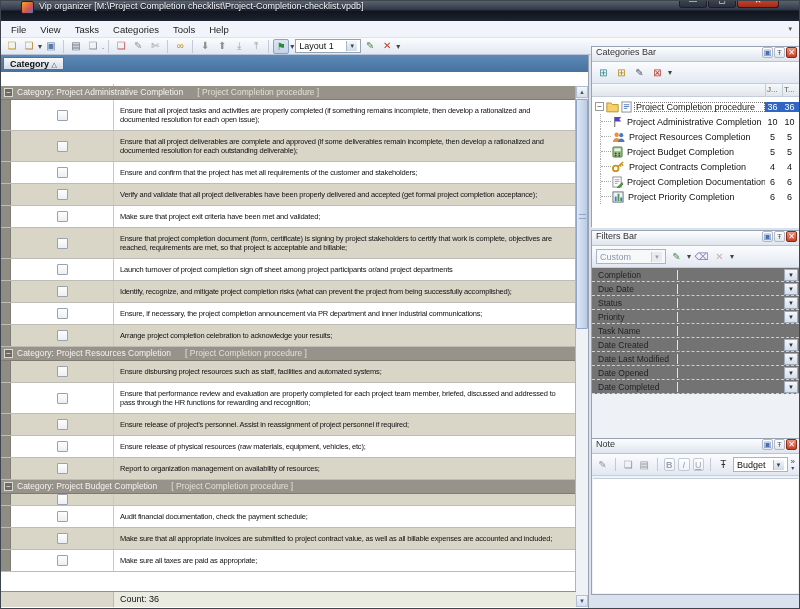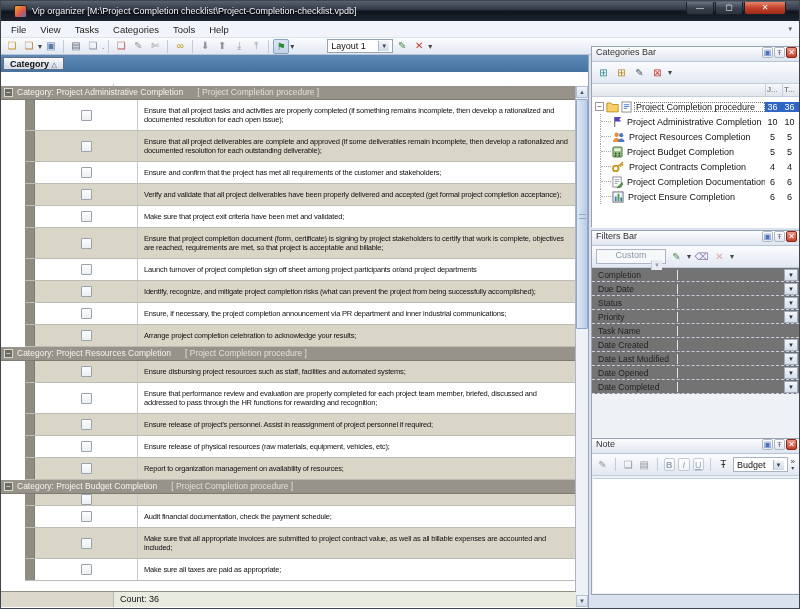--- a/index.html
+++ b/index.html
@@ -4,21 +4,21 @@
 <style>
   * { margin:0; padding:0; box-sizing:border-box; }
   html,body { background:#9aa0aa; }
   body { font-family:"Liberation Sans", sans-serif; }
   .window { position:relative; width:800px; height:609px; background:#d9e2ee;
             border:1px solid #3f454f; overflow:hidden; }
 
   
   .titlebar { position:absolute; left:0; top:0; width:100%; height:20px;
     background:linear-gradient(180deg,#59616f 0%,#353d4c 40%,#10151f 52%,#1d2430 100%);
-    display:flex; align-items:center; padding:0 13px; }
+    display:flex; align-items:flex-start; padding:0 20px; }
   .app-icon { width:13px; height:13px; margin-right:5px;
     background:linear-gradient(135deg,#f5a623,#d9534f 60%,#4a78c4); border:1px solid #222; border-radius:2px; }
   .title-text { color:#f5f7fa; font-size:9px; text-shadow:0 1px 1px #000; flex:1; white-space:nowrap; overflow:hidden; }
   .winbtns { display:flex; gap:1px; margin-top:-6px; }
   .winbtn { width:28px; height:13px; font-size:8px; line-height:12px; text-align:center; color:#fff;
     background:linear-gradient(#6a7382,#3a424f 50%,#2a303c); border:1px solid #1a1f28;
     border-top:none; border-radius:0 0 3px 3px; }
   .winbtn.close { width:42px; background:linear-gradient(#e8866a,#c3402a 50%,#9e2c18); }
 
   
@@ -29,21 +29,21 @@
 
   
   .toolbar { position:absolute; left:0; top:37px; width:100%; height:17px;
     background:linear-gradient(#fbfcfe,#e2e8f2); border-bottom:1px solid #b9c3d4;
     display:flex; align-items:center; padding:0 3px; gap:1px; }
   .tbtn { width:16px; height:15px; font-size:10px; line-height:14px; text-align:center; border-radius:2px; }
   .tbtn.dis { opacity:.4; }
   .tsep { width:1px; height:13px; background:#c2cad8; margin:0 3px; }
   .tdot { font-size:8px; color:#444; line-height:15px; }
   .tcombo { display:flex; align-items:center; height:14px; background:#fff; border:1px solid #93a3b8;
-    font-size:9px; padding:0 3px; width:66px; color:#111;margin-left:32px; }
+    font-size:9px; padding:0 3px; width:66px; color:#111; }
   .tcombo .arrow { margin-left:auto; font-size:6px; color:#345; background:linear-gradient(#f4f7fb,#cfd9e8);
     border-left:1px solid #a9b6c8; padding:2px 2px; }
   .pressed { background:linear-gradient(#dce6f4,#c3d3ea); border:1px solid #8aa4c8; }
 
   
   .mainlist { position:absolute; left:0; top:54px; width:588px; height:553px; background:#fff;
     border-right:1px solid #9aa2b0; }
   .groupbar { position:absolute; left:0; top:0; width:100%; height:17px;
     background:linear-gradient(#5e8ab8,#46729f); display:flex; align-items:center; padding:0 2px; }
   .groupbtn { height:13px; background:linear-gradient(#f8f9fb,#d5dce6); border:1px solid #5f6f8a;
@@ -53,21 +53,21 @@
     background:linear-gradient(#ffffff,#dde3ec); border-bottom:1px solid #a8b0bc; display:flex; }
   .colheader .c { font-size:9px; font-weight:bold; color:#16181c; text-align:center; line-height:13px; }
   .c-done { width:113px; border-right:1px solid #c4c9d2; }
   .c-name { flex:1; }
   .rows { position:absolute; left:0; top:31px; width:575px; height:506px; overflow:hidden; background:#fff; }
   .catrow { height:14px; background:#97938a; color:#f4f3ee; font-size:8.5px; line-height:13px;
     display:flex; align-items:center; border-bottom:1px solid #7e7b73; }
   .catrow .collapse { width:9px; height:9px; margin:0 4px 0 3px; background:#6e6b63; border:1px solid #dadad2;
     color:#fff; font-size:8px; line-height:7px; text-align:center; }
   .catrow .proc { margin-left:14px; color:#e2e0d6; }
-  .itemrow { display:flex; border-bottom:1px solid #bdbdb6; background:#fff;margin-left:24px; }
+  .itemrow { display:flex; border-bottom:1px solid #bdbdb6; background:#fff; }
   .itemrow.alt { background:#d9d5c7; }
   .strip { width:10px; background:#8f8c83; border-right:1px solid #7e7b73; }
   .donecell { width:103px; border-right:1px solid #c4c9d2; display:flex; align-items:center; justify-content:center; }
   .checkbox { width:11px; height:11px; border:1px solid #9aa3ad; background:linear-gradient(#fdfdfd,#ecePef);
     background:linear-gradient(#fdfdfd,#eceff2); border-radius:1px; }
   .namecell { flex:1; font-size:7.5px; letter-spacing:-0.2px; line-height:9px; color:#111; padding:6px 6px; }
   .listfooter { position:absolute; left:0; bottom:1px; width:575px; height:16px; background:#e9ebe0;
     border-top:1px solid #8d9186; display:flex; }
   .listfooter .lf-left { width:113px; background:#dcd9cc; border-right:1px solid #b9b9ad; }
   .listfooter .lf-text { font-size:9px; color:#111; line-height:15px; padding-left:6px; }
@@ -107,21 +107,21 @@
   .trow.sel .lbl { outline:1px dotted #777; outline-offset:-1px; }
   .expand { width:9px; height:9px; border:1px solid #999; background:#fff; font-size:8px; line-height:7px;
     text-align:center; color:#333; margin:0 2px 0 3px; }
   .tree svg { display:block; }
   .ticon { margin-right:2px; display:flex; }
   .connector { width:12px; height:15px; margin-left:8px; border-left:1px dotted #aaa; position:relative; }
   .connector:after { content:""; position:absolute; top:7px; left:0; width:10px; border-top:1px dotted #aaa; }
 
   
   .fcombo { display:flex; align-items:center; height:15px; background:#f7f8fa; border:1px solid #aab4c4;
-    width:70px; font-size:9px; color:#8a97a8; padding:0 3px;flex-direction:column; }
+    width:70px; font-size:9px; color:#8a97a8; padding:0 3px; }
   .fcombo .arrow { margin-left:auto; font-size:6px; color:#99a; background:#e8ecf2; border-left:1px solid #c4cdda; padding:2px; }
   .fgrid { background:#737373; }
   .frow { display:flex; height:14px; border-bottom:1px dashed #ccd; align-items:center; }
   .frow .flabel { width:86px; font-size:8.5px; color:#222; padding-left:6px; white-space:nowrap; overflow:hidden;
     border-right:1px solid #e2e6ec; }
   .frow .fval { flex:1; height:100%; }
   .fdrop { width:14px; height:12px; background:linear-gradient(#f4f6fa,#d8dfea); border:1px solid #9fabbd;
     font-size:6px; color:#234; text-align:center; line-height:11px; margin-right:1px; }
 
   
@@ -472,21 +472,21 @@
         <div class="trow">
           <span class="connector"></span>
           <span class="ticon">
             <svg width="12" height="12" viewBox="0 0 13 13">
               <rect x="1" y="1" width="11" height="11" fill="#eef4fa" stroke="#667"></rect>
               <rect x="3" y="6" width="2" height="5" fill="#4a78c4"></rect>
               <rect x="6" y="3" width="2" height="8" fill="#4e9a3e"></rect>
               <rect x="9" y="7" width="2" height="4" fill="#2a8a8a"></rect>
             </svg>
           </span>
-          <span class="lbl">Project Ensure Completion</span>
+          <span class="lbl">Project Priority Completion</span>
           <span class="cnt">6</span>
           <span class="cnt">6</span>
         </div>
       </div>
   </div>
 
   <div class="panel" style="top:229px; height:219px;">
     <div class="phead">
       <span class="ptitle">Filters Bar</span>
       <span class="pbtn">▣</span>

